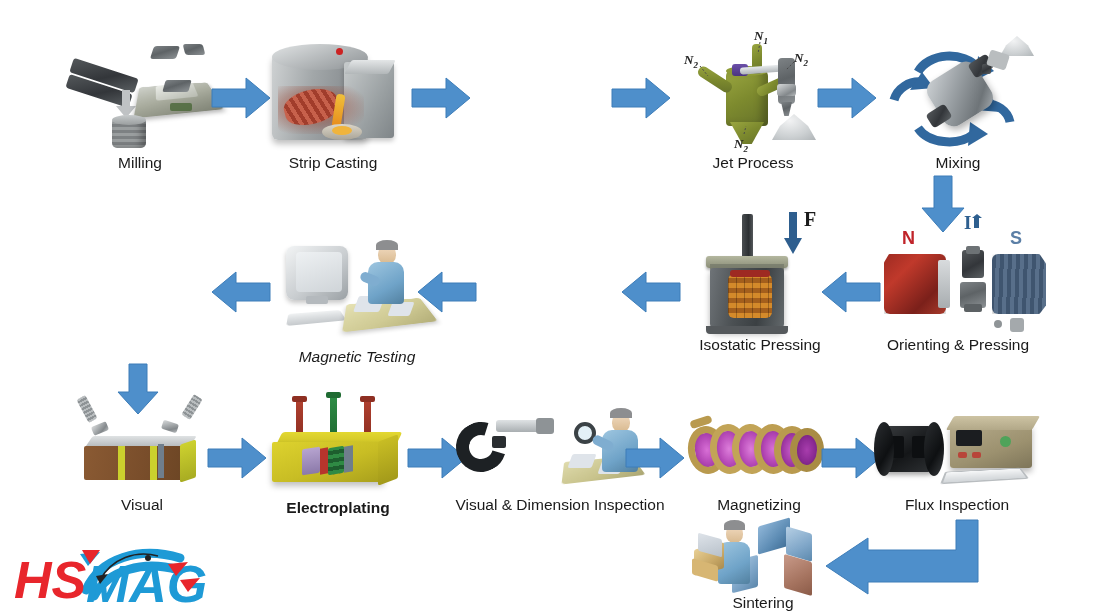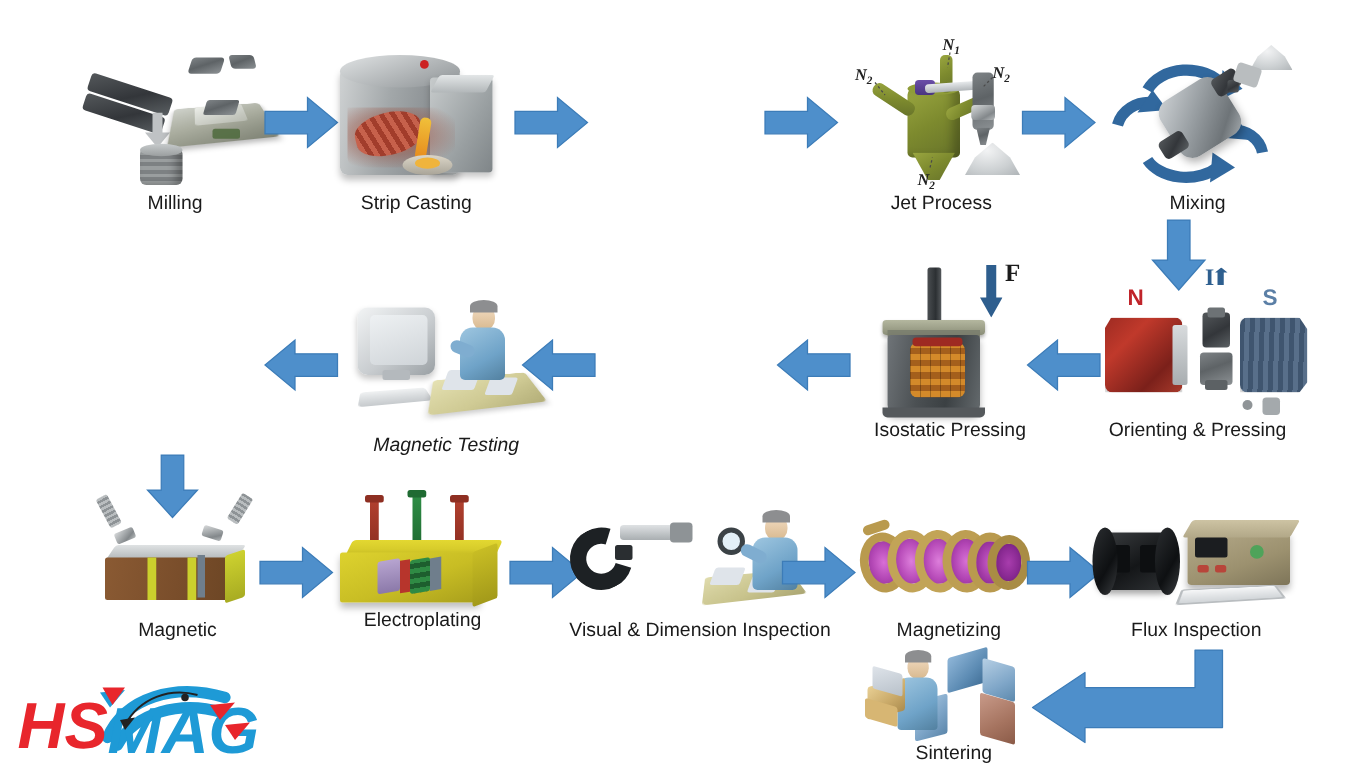--- a/index.html
+++ b/index.html
@@ -370,21 +370,21 @@
       <div class="sh" style="left:22px;top:46px;width:104px;height:34px;
            background:linear-gradient(100deg,#8a5a33,#7a4e2b 55%,#6b4524);border-radius:2px;"></div>
       <div class="sh" style="left:118px;top:42px;width:16px;height:38px;
            background:linear-gradient(#cdd12f,#a8ac22);transform:skewY(-18deg);border-radius:2px;"></div>
 
       <div class="sh" style="left:56px;top:46px;width:7px;height:34px;background:#cbd02d;"></div>
       <div class="sh" style="left:88px;top:46px;width:7px;height:34px;background:#cbd02d;"></div>
 
       <div class="sh" style="left:96px;top:44px;width:6px;height:34px;background:#6f7e8c;"></div>
     </div>
-    <div class="cap" style="top:96px;">Magnetic</div>
+    <div class="cap" style="top:96px;">Visual</div>
   </div>
 
   <div class="arr" style="left:208px; top:438px;">
     <svg width="58" height="40" viewBox="0 0 58 40">
       <polygon points="0,11 34,11 34,0 58,20 34,40 34,29 0,29" fill="#4E8FCB" stroke="#3C7CB8" stroke-width="1"></polygon>
     </svg>
   </div>
 
   <div class="node" style="left:258px; top:388px; width:160px; height:132px;">
     <div class="art" style="left:0; top:0; width:160px; height:106px;">
@@ -405,21 +405,21 @@
            background:linear-gradient(#c8bd24,#a39a1a);transform:skewY(-20deg);border-radius:2px;"></div>
 
       <div class="sh" style="left:44px;top:60px;width:18px;height:26px;
            background:linear-gradient(#b7a4d0,#8b79a9);border-radius:2px;transform:skewY(-9deg);"></div>
       <div class="sh" style="left:62px;top:60px;width:8px;height:26px;background:#b7352c;transform:skewY(-9deg);"></div>
       <div class="sh" style="left:70px;top:59px;width:16px;height:27px;
            background:repeating-linear-gradient(0deg,#2f8a44 0px,#2f8a44 4px,#1d5e2e 4px,#1d5e2e 8px);
            border-radius:2px;transform:skewY(-9deg);"></div>
       <div class="sh" style="left:86px;top:58px;width:9px;height:26px;background:#6f7e8c;transform:skewY(-9deg);"></div>
     </div>
-    <div class="cap" style="top:100px;">Electroplating</div>
+    <div class="cap" style="top:111px;font-weight:bold;">Electroplating</div>
   </div>
 
   <div class="arr" style="left:408px; top:438px;">
     <svg width="58" height="40" viewBox="0 0 58 40">
       <polygon points="0,11 34,11 34,0 58,20 34,40 34,29 0,29" fill="#4E8FCB" stroke="#3C7CB8" stroke-width="1"></polygon>
     </svg>
   </div>
 
   <div class="node" style="left:436px; top:408px; width:248px; height:112px;">
     <div class="art" style="left:0; top:0; width:248px; height:86px;">

